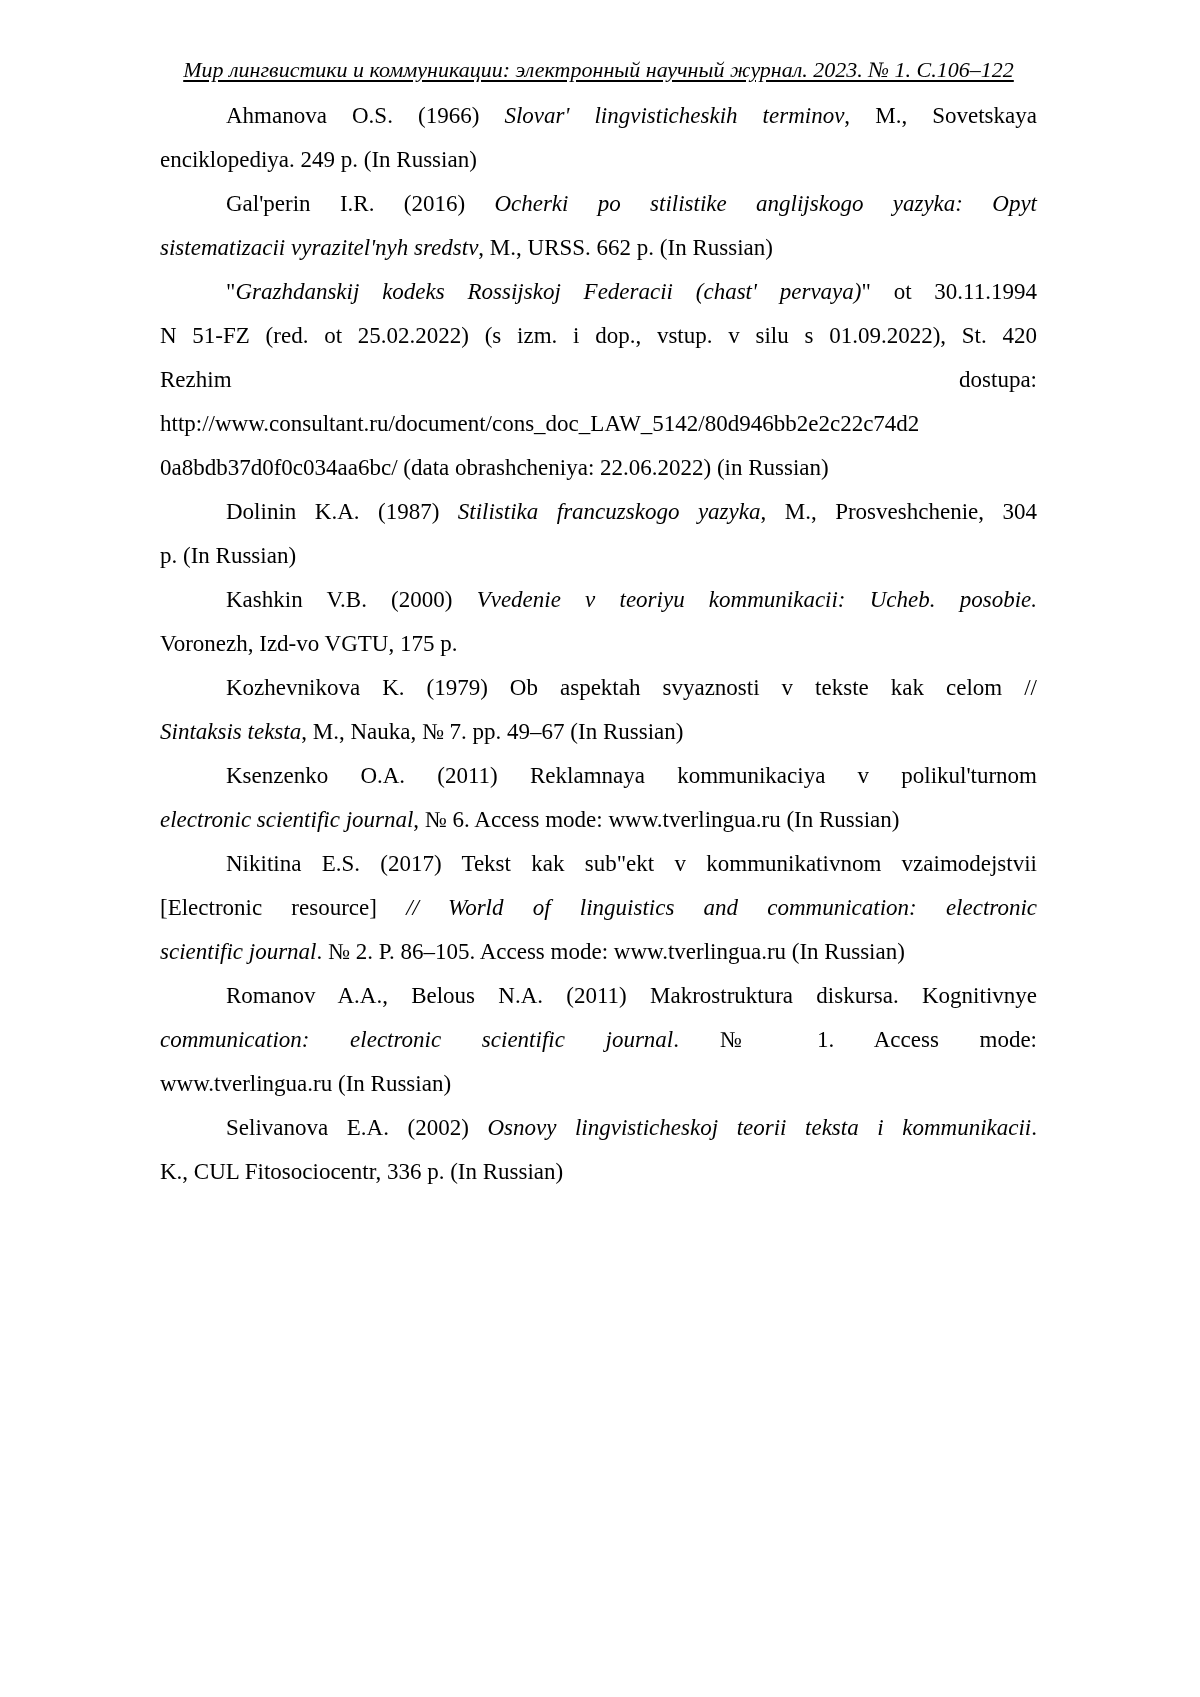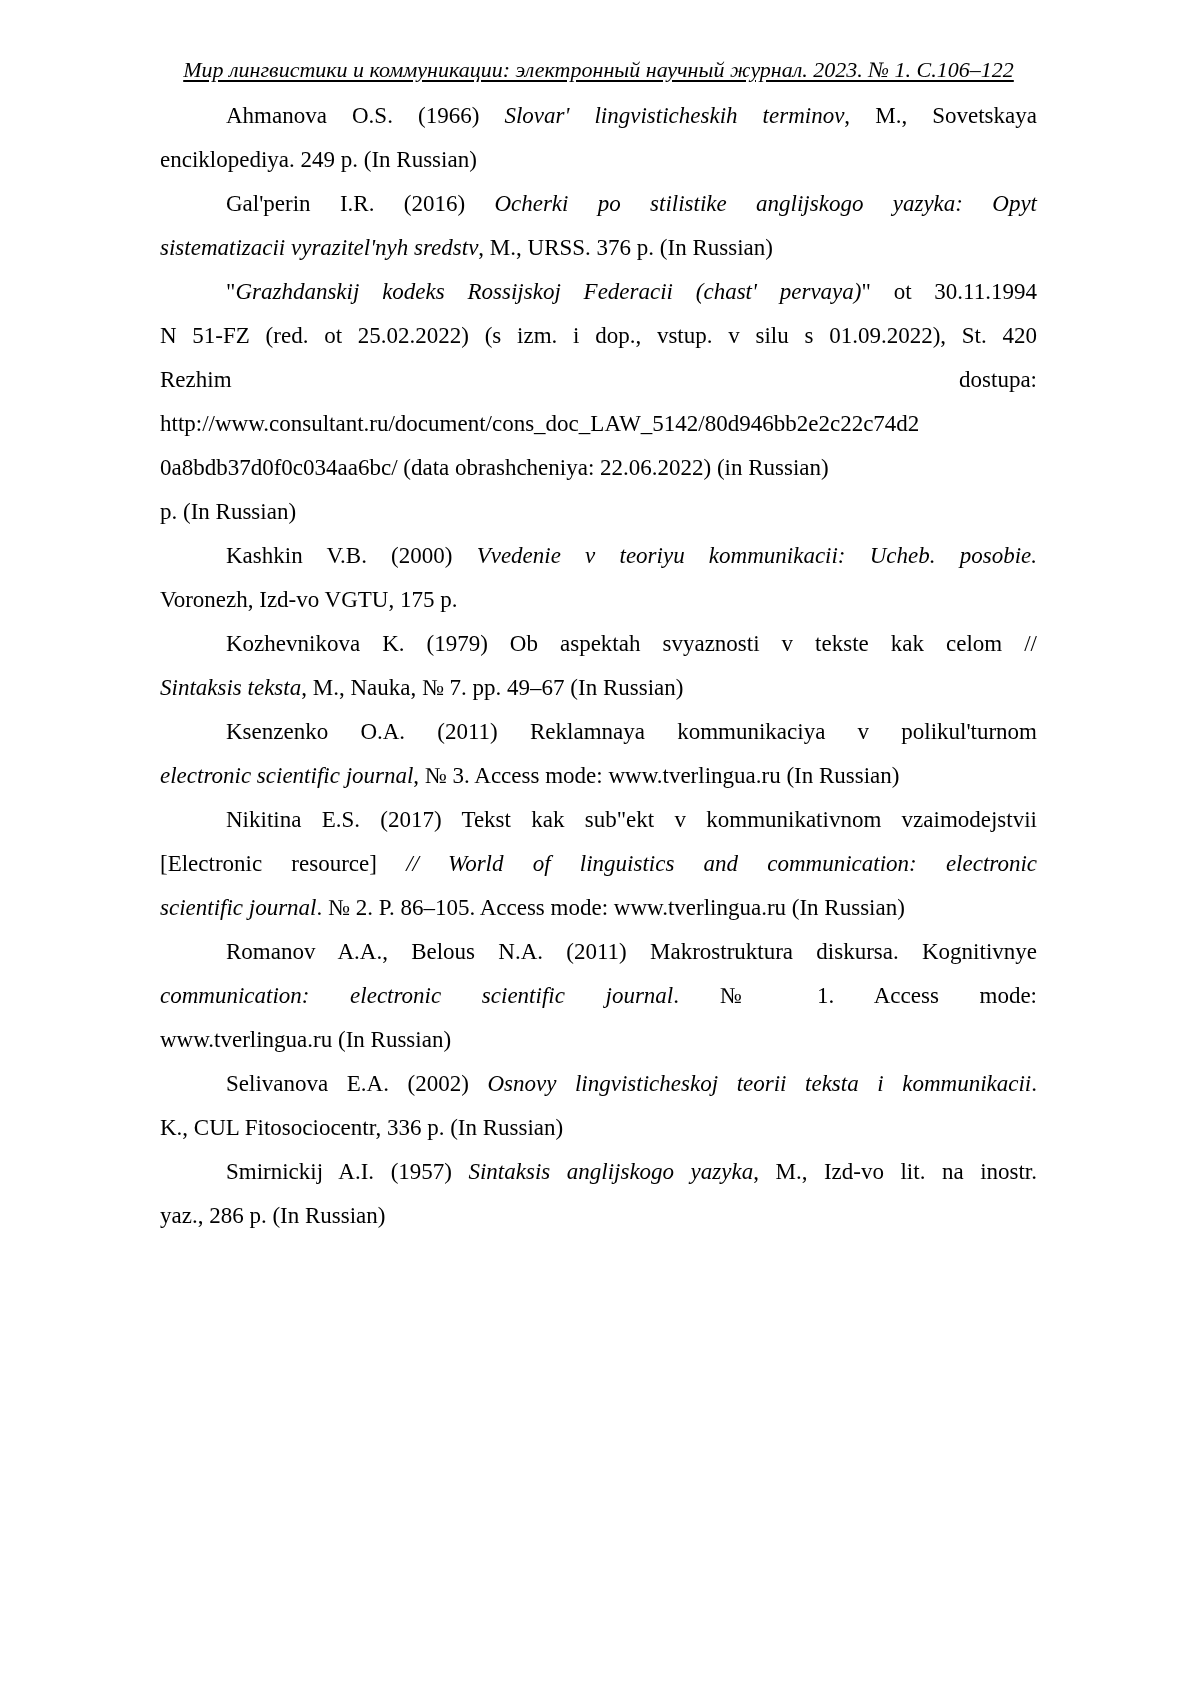--- a/index.html
+++ b/index.html
@@ -47,57 +47,54 @@
 <div class="page">
   <div class="content">
     <div class="journal-header">Мир лингвистики и коммуникации: электронный научный журнал. 2023. № 1. С.106–122</div>
     <div class="refs" id="refs">
         <div class="ref">
           <div class="line first"><span>Ahmanova O.S. (1966) </span><span class="it">Slovar' lingvisticheskih terminov</span><span>, M., Sovetskaya</span></div>
           <div class="line last"><span>enciklopediya. 249 p. (In Russian)</span></div>
         </div>
         <div class="ref">
           <div class="line first"><span>Gal'perin I.R. (2016) </span><span class="it">Ocherki po stilistike anglijskogo yazyka: Opyt</span></div>
-          <div class="line last"><span class="it">sistematizacii vyrazitel'nyh sredstv</span><span>, M., URSS. 376 p. (In Russian)</span></div>
+          <div class="line last"><span class="it">sistematizacii vyrazitel'nyh sredstv</span><span>, M., URSS. 662 p. (In Russian)</span></div>
         </div>
         <div class="ref">
           <div class="line first"><span>"</span><span class="it">Grazhdanskij kodeks Rossijskoj Federacii (chast' pervaya)</span><span>" ot 30.11.1994</span></div>
           <div class="line"><span>N 51-FZ (red. ot 25.02.2022) (s izm. i dop., vstup. v silu s 01.09.2022), St. 420</span></div>
           <div class="line"><span>Rezhim dostupa:</span></div>
           <div class="line"><span>http://www.consultant.ru/document/cons_doc_LAW_5142/80d946bb2e2c22c74d2</span></div>
           <div class="line last"><span>0a8bdb37d0f0c034aa6bc/ (data obrashcheniya: 22.06.2022) (in Russian)</span></div>
         </div>
         <div class="ref">
+          <div class="line first"><span>Dolinin K.A. (1987) </span><span class="it">Stilistika francuzskogo yazyka</span><span>, M., Prosveshchenie, 304</span></div>
           <div class="line last"><span>p. (In Russian)</span></div>
         </div>
         <div class="ref">
           <div class="line first"><span>Kashkin V.B. (2000) </span><span class="it">Vvedenie v teoriyu kommunikacii: Ucheb. posobie.</span></div>
           <div class="line last"><span>Voronezh, Izd-vo VGTU, 175 p.</span></div>
         </div>
         <div class="ref">
           <div class="line first"><span>Kozhevnikova K. (1979) Ob aspektah svyaznosti v tekste kak celom //</span></div>
           <div class="line last"><span class="it">Sintaksis teksta</span><span>, M., Nauka, № 7. pp. 49–67 (In Russian)</span></div>
         </div>
         <div class="ref">
           <div class="line first"><span>Ksenzenko O.A. (2011) Reklamnaya kommunikaciya v polikul'turnom</span></div>
-          <div class="line last"><span class="it">electronic scientific journal</span><span>, № 3. Access mode: www.tverlingua.ru (In Russian)</span></div>
+          <div class="line last"><span class="it">electronic scientific journal</span><span>, № 6. Access mode: www.tverlingua.ru (In Russian)</span></div>
         </div>
         <div class="ref">
           <div class="line first"><span>Nikitina E.S. (2017) Tekst kak sub"ekt v kommunikativnom vzaimodejstvii</span></div>
           <div class="line"><span>[Electronic resource] </span><span class="it">// World of linguistics and communication: electronic</span></div>
           <div class="line last"><span class="it">scientific journal</span><span>. № 2. P. 86–105. Access mode: www.tverlingua.ru (In Russian)</span></div>
         </div>
         <div class="ref">
           <div class="line first"><span>Romanov A.A., Belous N.A. (2011) Makrostruktura diskursa. Kognitivnye</span></div>
           <div class="line"><span class="it">communication: electronic scientific journal</span><span>. № 1. Access mode:</span></div>
           <div class="line last"><span>www.tverlingua.ru (In Russian)</span></div>
         </div>
         <div class="ref">
           <div class="line first"><span>Selivanova E.A. (2002) </span><span class="it">Osnovy lingvisticheskoj teorii teksta i kommunikacii</span><span>.</span></div>
           <div class="line last"><span>K., CUL Fitosociocentr, 336 p. (In Russian)</span></div>
         </div>
-        <div class="ref">
-          <div class="line first"><span>Smirnickij A.I. (1957) </span><span class="it">Sintaksis anglijskogo yazyka</span><span>, M., Izd-vo lit. na inostr.</span></div>
-          <div class="line last"><span>yaz., 286 p. (In Russian)</span></div>
-        </div>
       </div>
   </div>
 </div>
 
 </body></html>

